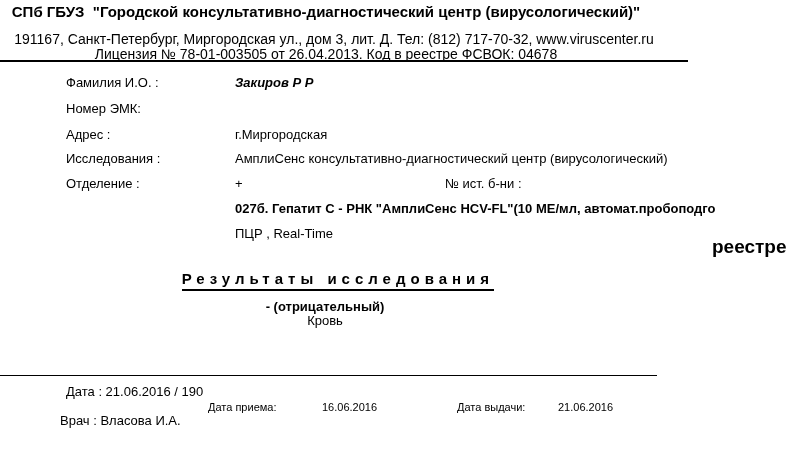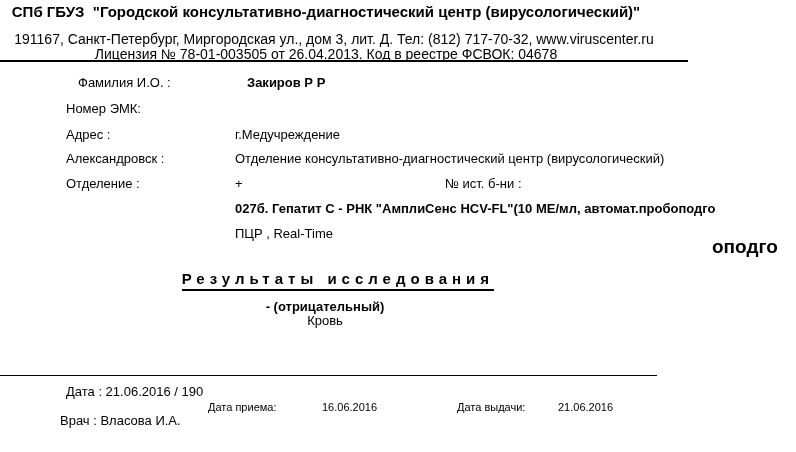--- a/index.html
+++ b/index.html
@@ -20,28 +20,28 @@
 
   
   .hdr-title  { left: 0; top: 3px;  width: 652px; text-align: center; font-size: 15px; font-weight: bold; }
   .hdr-addr   { left: 0; top: 31px; width: 668px; text-align: center; font-size: 14px; }
   .hdr-lic    { left: 0; top: 46px; width: 620px; text-align: center; font-size: 14px; padding-left: 32px; }
   .rule-thick { left: 0; top: 60px; width: 688px; height: 2px; background: #000; }
 
   
   .lbl  { left: 66px;  font-size: 13px; }
   .val  { left: 235px; font-size: 13px; }
-  .r1 { top: 75px; margin-left: 12px; }
+  .r1 { top: 75px; }
   .r2 { top: 101px; }
   .r3 { top: 127px; }
   .r4 { top: 151px; }
   .r5 { top: 176px; }
   .r6 { top: 201px; }
   .r7 { top: 226px; }
-  .bold { font-weight: bold; }
+  .bold { font-weight: bold; font-style: italic; }
   .hist { left: 445px; top: 176px; font-size: 13px; }
   .research-val {
     left: 235px; top: 201px; width: 503px;
     font-size: 13px; font-weight: bold;
     overflow: hidden; white-space: pre;
   }
   .overflow-frag {
     left: 712px; top: 236px; width: 84px;
     font-size: 19px; font-weight: bold;
     overflow: hidden; white-space: pre;
@@ -80,32 +80,32 @@
   <div class="abs hdr-lic">Лицензия № 78-01-003505 от 26.04.2013. Код в реестре ФСВОК: 04678</div>
   <div class="abs rule-thick"></div>
 
   <div class="abs lbl r1">Фамилия И.О. :</div>
   <div class="abs val r1 bold">Закиров Р Р</div>
 
   <div class="abs lbl r2">Номер ЭМК:</div>
   <div class="abs val r2"></div>
 
   <div class="abs lbl r3">Адрес :</div>
-  <div class="abs val r3">г.Медучреждение</div>
+  <div class="abs val r3">г.Миргородская</div>
 
-  <div class="abs lbl r4">Александровск :</div>
-  <div class="abs val r4">Отделение консультативно-диагностический центр (вирусологический)</div>
+  <div class="abs lbl r4">Исследования :</div>
+  <div class="abs val r4">АмплиСенс консультативно-диагностический центр (вирусологический)</div>
 
   <div class="abs lbl r5">Отделение :</div>
   <div class="abs val r5">+</div>
   <div class="abs hist">№ ист. б-ни :</div>
 
   <div class="abs research-val">027б. Гепатит С - РНК "АмплиСенс HCV-FL"(10 МЕ/мл, автомат.пробоподго</div>
   <div class="abs val r7">ПЦР , Real-Time</div>
-  <div class="abs overflow-frag">оподго</div>
+  <div class="abs overflow-frag">реестре</div>
 
   <div class="abs res-head-wrap">
     <span class="res-head">Результаты исследования</span>
   </div>
   <div class="abs res-value">- (отрицательный)</div>
   <div class="abs res-material">Кровь</div>
 
   <div class="abs rule-thin"></div>
   <div class="abs f-date">Дата : 21.06.2016 / 190</div>
   <div class="abs f-small f-rcv-l">Дата приема:</div>

